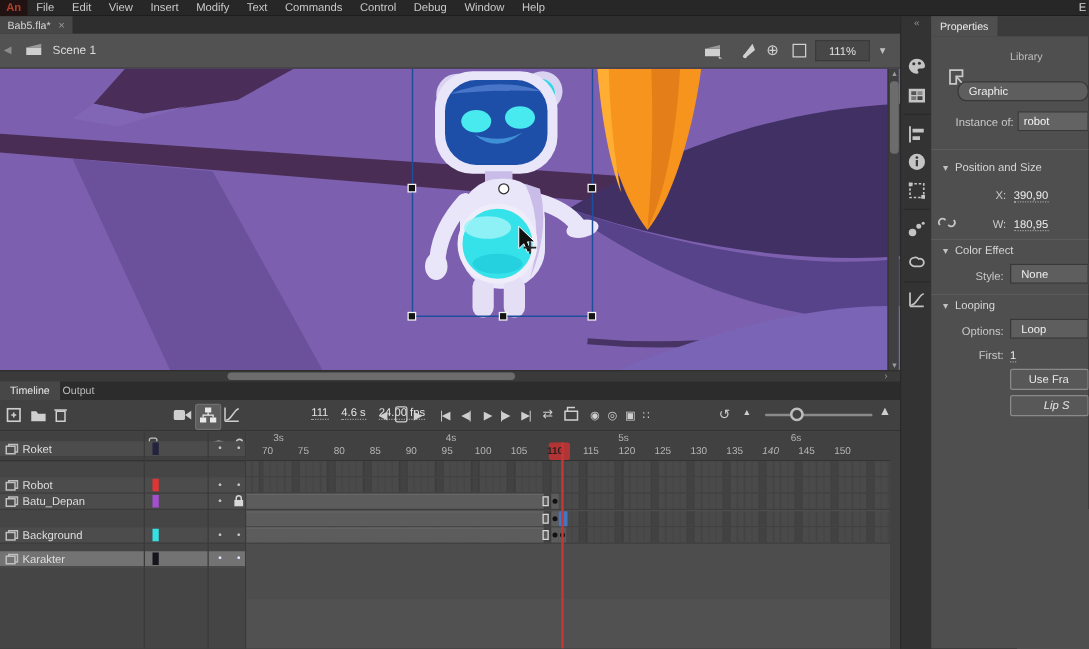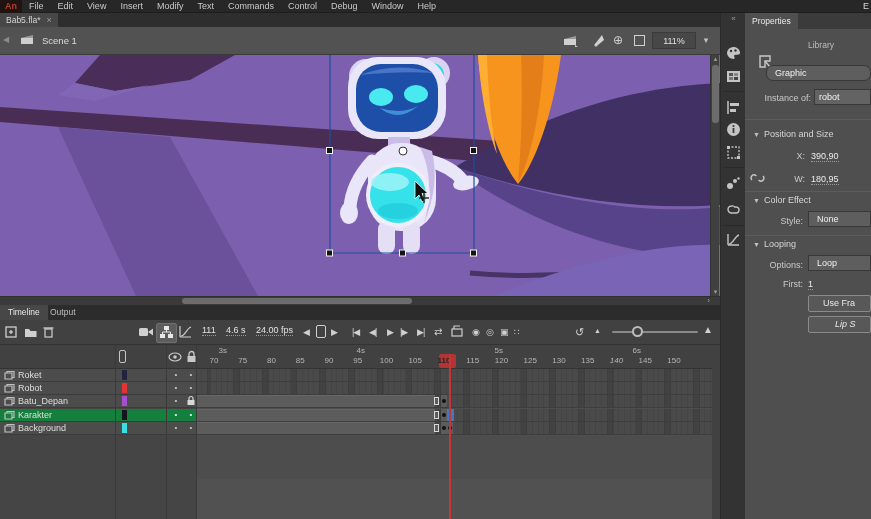--- a/index.html
+++ b/index.html
@@ -38,31 +38,31 @@
   .hscroll .a { position:absolute; right:10px; top:0; color:#9a9a9a; font-size:8px; line-height:8px; }
 
   
   .tl { left:0; top:305px; width:720px; height:214px; background:#4f4f4f; }
   .tl-tabs { position:absolute; left:0; top:0; width:720px; height:15px; background:#2c2c2c; }
   .tl-tab { position:absolute; top:0; height:15px; padding:0 8px; font-size:8.5px; line-height:15px; color:#bdbdbd; }
   .tl-tab.active { background:#474747; color:#e8e8e8; }
   .tl-toolbar { position:absolute; left:0; top:15px; width:720px; height:25px; background:#414141; border-bottom:1px solid #333; }
   .tb { position:absolute; top:4px; color:#cfcfcf; }
   .tb-glyph { font-size:9px; line-height:16px; }
-  .hot { border-bottom:1px dotted #9a9a9a; color:#e3e3e3; }
+  .hot { border-bottom:1px dotted #9a9a9a; color:#e3e3e3;margin-left:47px; }
   .tb-box { width:10px; height:13px; border:1px solid #cfcfcf; border-radius:2px; }
   .tb-active { background:#5d5d5d; border:1px solid #6f6f6f; border-radius:2px; padding:1px 2px; }
   .slider-track { position:absolute; top:11px; left:612px; width:86px; height:2px; background:#8a8a8a; border-radius:1px; }
   .slider-handle { position:absolute; top:6px; left:632px; width:11px; height:11px; border:2px solid #bdbdbd; border-radius:50%; background:#414141; }
 
   
   .tl-left { position:absolute; left:0; top:40px; width:197px; height:174px; background:#454545; }
   .tl-lhead { position:absolute; left:0; top:0; width:197px; height:24px; background:#414141; border-bottom:1px solid #333; }
   .lrow { position:absolute; left:0; width:197px; height:13px; background:#4c4c4c; border-bottom:1px solid #3b3b3b; }
-  .lrow.sel { background:#15803d; }
+  .lrow.sel { background:#737373;margin-top:32px; }
   .lname { position:absolute; left:18px; top:1px; font-size:9px; color:#dedede; }
   .licon { position:absolute; left:4px; top:1px; }
   .lswatch { position:absolute; left:122px; top:1px; width:5px; height:10px; }
   .ldot { position:absolute; top:0px; width:14px; text-align:center; color:#c4c4c4; font-size:8px; line-height:12px; }
   .eyec { left:169px; } .lockc { left:184px; }
   .colsep { position:absolute; top:0; width:1px; height:174px; background:#3a3a3a; }
 
   
   .tl-right { position:absolute; left:197px; top:40px; width:515px; height:174px; overflow:hidden; background:#4d4d4d; }
   .ruler { position:absolute; left:0; top:0; width:515px; height:24px; background:#414141; border-bottom:1px solid #333; }
@@ -303,21 +303,21 @@
         <svg class="abs" style="left:168px;top:7px;" width="14" height="10">
             <ellipse cx="7" cy="5" rx="6" ry="4" fill="none" stroke="#c8c8c8" stroke-width="1.2"></ellipse>
             <circle cx="7" cy="5" r="1.8" fill="#c8c8c8"></circle>
           </svg>
         <svg class="abs" style="left:186px;top:5px;" width="11" height="13">
             <rect x="1.5" y="6" width="8" height="6" fill="#c8c8c8"></rect>
             <path d="M3 6 L3 4 a2.5 2.5 0 0 1 5 0 L8 6" fill="none" stroke="#c8c8c8" stroke-width="1.3"></path>
           </svg>
       </div>
       <div id="layer-rows">
-          <div class="lrow" style="top: 24px;">
+          <div class="lrow" style="top: 8px;">
             <span class="licon"><svg width="11" height="11">
                 <path d="M1 3 L8 3 L8 9 L1 9 Z" fill="none" stroke="#bfbfbf" stroke-width="1.2"></path>
                 <path d="M3 3 L3 1.5 L10 1.5 L10 7.5 L8 7.5" fill="none" stroke="#bfbfbf" stroke-width="1.2"></path>
               </svg></span>
             <span class="lname">Roket</span>
             <span class="lswatch" style="background: rgb(35, 35, 61);"></span>
             <span class="ldot eyec">•</span>
             <span class="ldot lockc">•</span>
           </div>
           <div class="lrow" style="top: 37.2px;">

